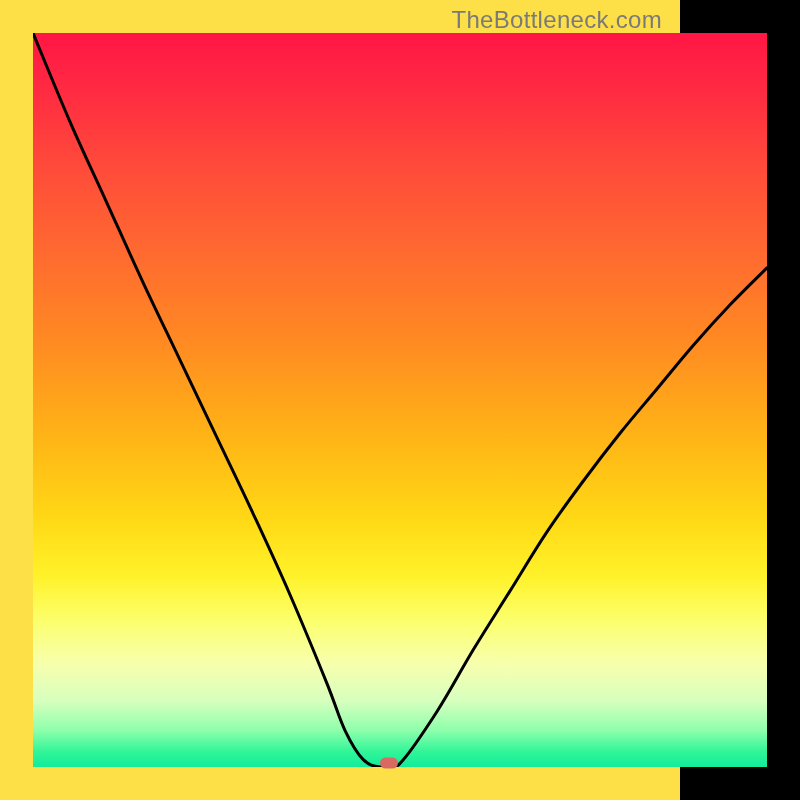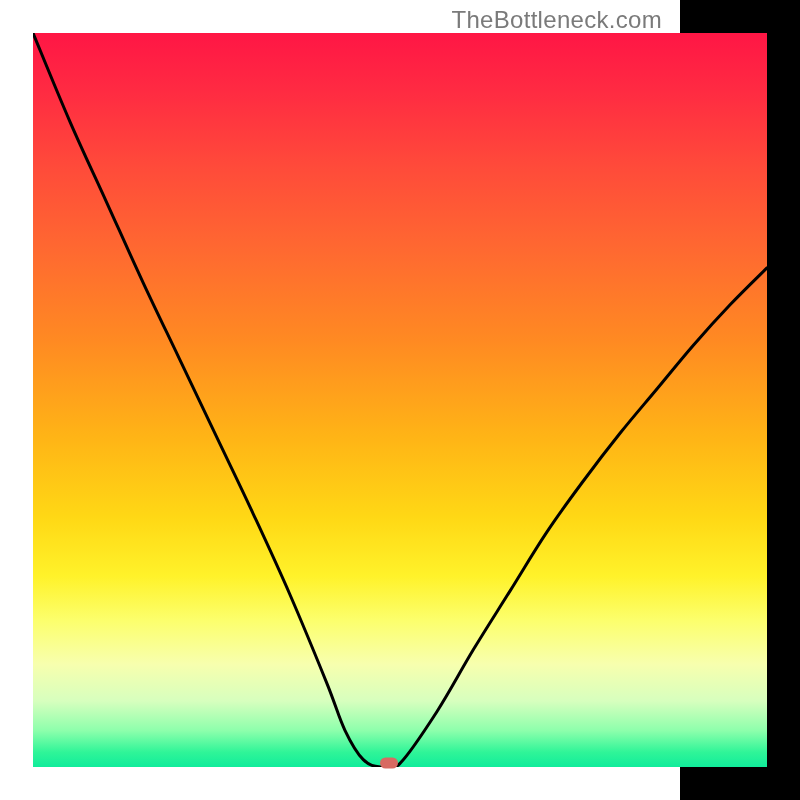--- a/index.html
+++ b/index.html
@@ -8,21 +8,21 @@
     width: 800px;
     height: 800px;
     background: #000;
     overflow: hidden;
     font-family: Arial, Helvetica, sans-serif;
   }
   .frame {
     position: relative;
     width: 680px;
     height: 800px;
-    background: #ffffff;
+    background: #fde047;
   }
   .watermark {
     position: absolute;
     top: 6px;
     right: 18px;
     color: #7a7a7a;
     font-size: 24px;
     font-weight: 500;
     letter-spacing: 0.3px;
     z-index: 10;

